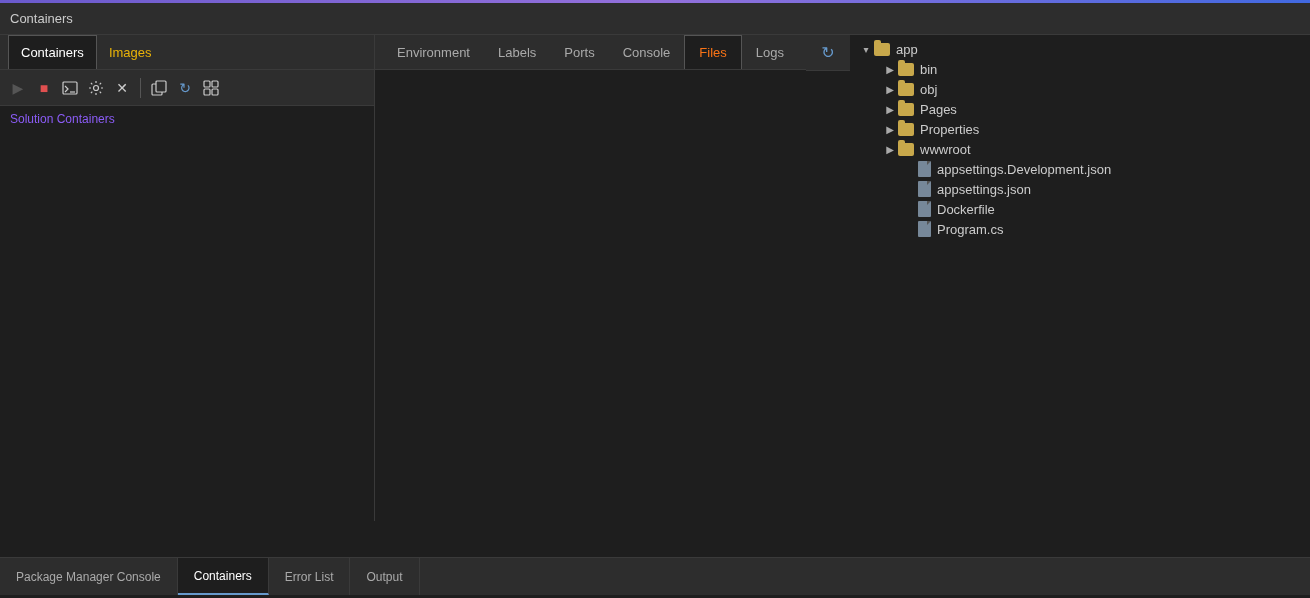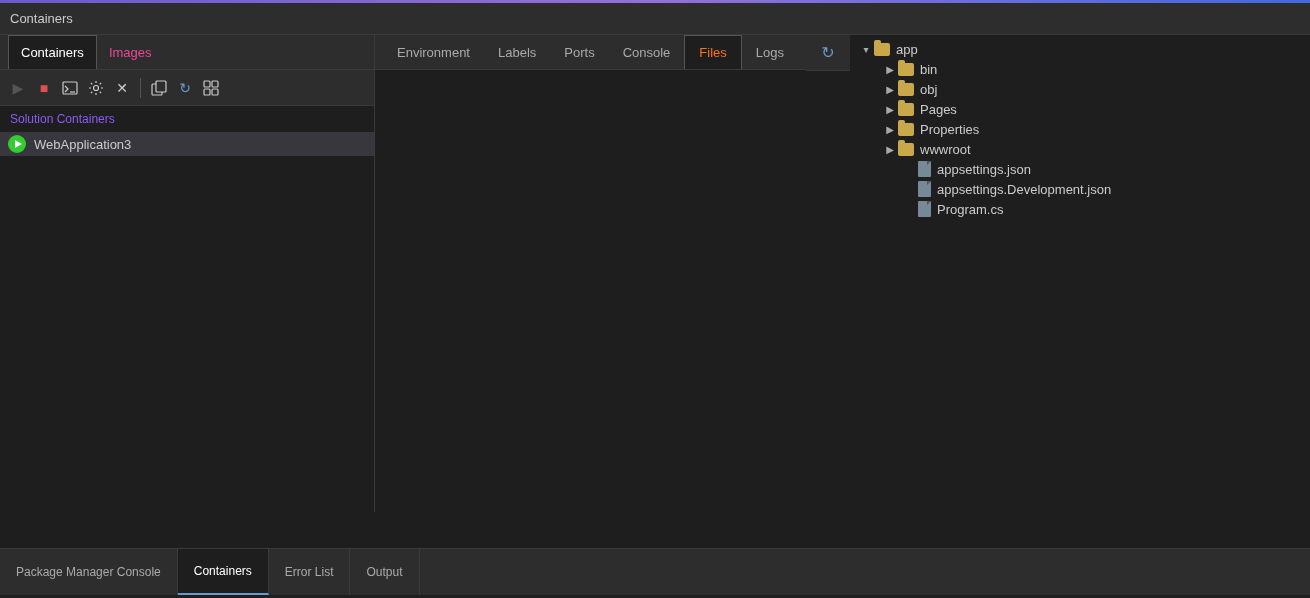--- a/index.html
+++ b/index.html
@@ -57,21 +57,21 @@
       align-items: center;
       background: #2d2d2d;
       border-bottom: 1px solid #3a3a3a;
       height: 35px;
       padding: 0 8px;
     }
 
     .tab {
       padding: 6px 12px;
       cursor: pointer;
-      color: #ec4899;
+      color: #eab308;
       font-size: 13px;
       height: 100%;
       display: flex;
       align-items: center;
     }
 
     .tab.active {
       background: #1e1e1e;
       color: #fff;
       border: 1px solid #555;
@@ -276,21 +276,21 @@
       border-left: 4px solid #555;
       border-bottom: 4px solid transparent;
     }
 
     
     .bottom-tab-bar {
       display: flex;
       align-items: stretch;
       background: #2d2d2d;
       border-top: 1px solid #3a3a3a;
-      height: 47px;
+      height: 38px;
       margin-top: 36px;
     }
 
     .bottom-tab {
       padding: 4px 16px;
       cursor: pointer;
       color: #aaa;
       font-size: 12px;
       display: flex;
       align-items: center;
@@ -352,24 +352,20 @@
             <rect x="1" y="1" width="6" height="6" rx="1" stroke="#ccc" stroke-width="1.2"></rect>
             <rect x="9" y="1" width="6" height="6" rx="1" stroke="#ccc" stroke-width="1.2"></rect>
             <rect x="1" y="9" width="6" height="6" rx="1" stroke="#ccc" stroke-width="1.2"></rect>
             <rect x="9" y="9" width="6" height="6" rx="1" stroke="#ccc" stroke-width="1.2"></rect>
           </svg>
         </div>
       </div>
 
       <div class="section-label">Solution Containers</div>
 
-      <div class="tree-item selected">
-        <div class="icon-play"></div>
-        <span class="tree-label">WebApplication3</span>
-      </div>
     </div>
 
     <div class="right-panel">
 
       <div class="right-tab-bar">
         <div class="right-tab">
           <span>Environment</span>
         </div>
         <div class="right-tab">
           <span>Labels</span>
@@ -421,34 +417,39 @@
         <div class="file-node" style="padding-left: 32px;">
           <span class="chevron">▶</span>
           <span class="folder-icon"></span>
           <span>Properties</span>
         </div>
 
         <div class="file-node" style="padding-left: 32px;">
           <span class="chevron">▶</span>
           <span class="folder-icon"></span>
           <span>wwwroot</span>
+        </div>
+
+        <div class="file-node" style="padding-left: 52px;">
+          <span class="chevron" style="visibility:hidden;">▶</span>
+          <span class="file-icon" style="background:#778899;"></span>
+          <span>appsettings.Development.json</span>
         </div>
 
         <div class="file-node" style="padding-left: 52px;">
           <span class="chevron" style="visibility:hidden;">▶</span>
           <span class="file-icon" style="background:#778899;"></span>
           <span>appsettings.json</span>
         </div>
 
         <div class="file-node" style="padding-left: 52px;">
           <span class="chevron" style="visibility:hidden;">▶</span>
           <span class="file-icon" style="background:#778899;"></span>
-          <span>appsettings.Development.json</span>
-        </div>
-
+          <span>Dockerfile</span>
+        </div>
 
         <div class="file-node" style="padding-left: 52px;">
           <span class="chevron" style="visibility:hidden;">▶</span>
           <span class="file-icon" style="background:#778899;"></span>
           <span>Program.cs</span>
         </div>
 
       </div>
     </div>
   </div>

